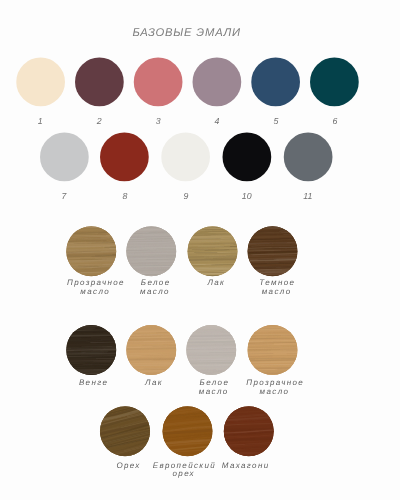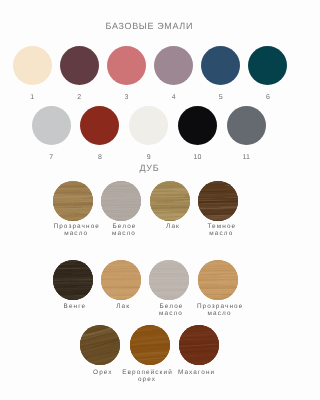--- a/index.html
+++ b/index.html
@@ -1,20 +1,20 @@
 <!DOCTYPE html>
 <html><head>
 <meta charset="utf-8">
 <style>
   html,body{margin:0;padding:0;background:#fdfdfd;}
   body{width:298px;height:400px;overflow:hidden;
        font-family:"Liberation Sans",sans-serif;
        -webkit-font-smoothing:antialiased;
        text-rendering:geometricPrecision;}
-  .page{position:relative;width:298px;height:400px;background:#fdfdfd;}
+  .page{position:relative;width:298px;height:400px;background:#fdfdfd;font-style:italic;}
 
   
   .sec-title{position:absolute;left:0;width:298px;text-align:center;
     font-size:9px;line-height:9px;letter-spacing:0.65px;color:#7d7d7d;
     text-indent:0.65px;white-space:nowrap;}
   #t-base {top:22.0px;}
   #t-oak  {top:164.0px;}
   #t-beech{top:241.0px;}
 
   
@@ -29,21 +29,20 @@
   .wlbl{position:absolute;text-align:center;
      font-size:6.4px;line-height:6.5px;color:#606060;
      letter-spacing:1.1px;text-indent:1.1px;white-space:pre-line;}
 </style>
 </head>
 <body>
 
 <div class="page" id="page">
 
   <div class="sec-title" id="t-base">БАЗОВЫЕ ЭМАЛИ</div>
-  <div class="sec-title" id="t-oak">ДУБ</div>
 
   <div class="sw" style="left:12.70px;top:45.70px;width:39.00px;height:39.00px;background:#f6e5cb;"></div>
   <div class="num" style="left:20.20px;top:94.20px;width:24.00px;">1</div>
   <div class="sw" style="left:59.80px;top:45.70px;width:39.00px;height:39.00px;background:#623c43;"></div>
   <div class="num" style="left:67.30px;top:94.20px;width:24.00px;">2</div>
   <div class="sw" style="left:107.00px;top:45.70px;width:39.00px;height:39.00px;background:#ce7376;"></div>
   <div class="num" style="left:114.50px;top:94.20px;width:24.00px;">3</div>
   <div class="sw" style="left:154.10px;top:45.70px;width:39.00px;height:39.00px;background:#9c8793;"></div>
   <div class="num" style="left:161.60px;top:94.20px;width:24.00px;">4</div>
   <div class="sw" style="left:201.30px;top:45.70px;width:39.00px;height:39.00px;background:#2d4d6d;"></div>

